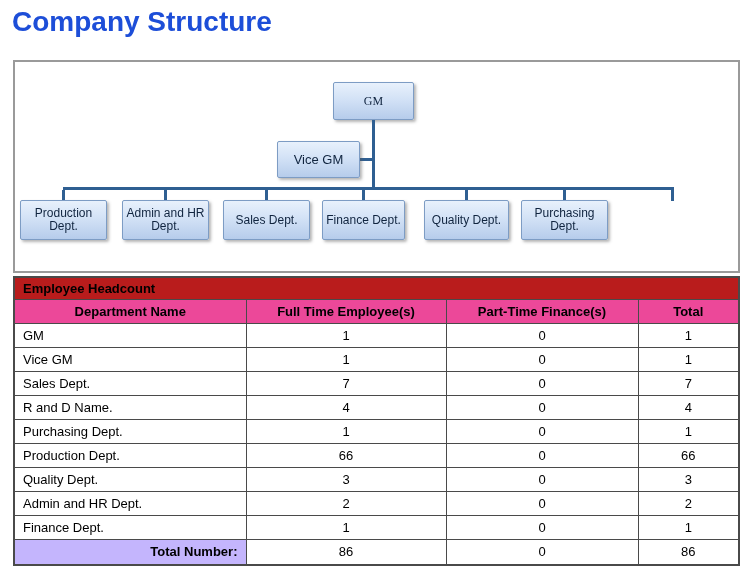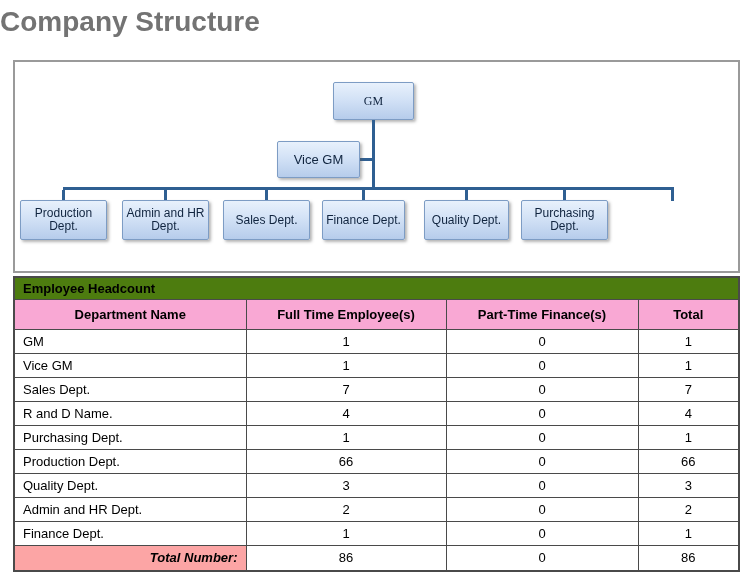--- a/index.html
+++ b/index.html
@@ -1,21 +1,21 @@
 <!DOCTYPE html>
 <html><head>
 <meta charset="utf-8">
 <style>
   html,body{margin:0;padding:0;background:#ffffff;width:750px;height:584px;
     font-family:"Liberation Sans",sans-serif;color:#000;}
   .page{position:relative;width:750px;height:584px;overflow:hidden;}
 
   
-  .page-title{position:absolute;left:0;top:6px;font-size:28px;font-weight:bold;
-    color:#737373;letter-spacing:0px;}
+  .page-title{position:absolute;left:12px;top:6px;font-size:28px;font-weight:bold;
+    color:#1d4ed8;letter-spacing:0px;}
 
   
   .chart{position:absolute;left:13px;top:60px;width:723px;height:209px;
     border:2px solid #9a9a9a;background:#ffffff;}
 
   .obox{position:absolute;display:flex;align-items:center;justify-content:center;
     text-align:center;font-size:12px;line-height:13px;color:#10243f;
     background:linear-gradient(to bottom,#e8f1fc 0%,#d3e2f6 45%,#b6cceb 100%);
     border:1px solid #7d9cc4;border-radius:2px;
     box-shadow:2px 2px 3px rgba(90,90,90,0.45);box-sizing:border-box;}
@@ -39,26 +39,26 @@
   .dept-wrap > :nth-child(5){left:409px;width:85px;}
   .dept-wrap > :nth-child(6){left:506px;width:87px;}
   .dept-wrap > :nth-child(7){left:610px;width:95px;}
 
   
   table.headcount{position:absolute;left:13px;top:276px;width:725px;
     border-collapse:collapse;border:2px solid #4a4a4a;font-size:13px;table-layout:fixed;}
   table.headcount td,table.headcount th{border:1px solid #4a4a4a;padding:0 8px;
     height:24px;box-sizing:border-box;background:#fff;}
   .col-dept{width:232px;}.col-ft{width:200px;}.col-pt{width:192px;}.col-total{width:101px;}
-  tr.section-row td{background:#4d7c0f;font-weight:bold;text-align:left;height:22px;}
-  tr.header-row th{background:#f9a8d4;font-weight:bold;text-align:center;height:30px;}
+  tr.section-row td{background:#b91c1c;font-weight:bold;text-align:left;height:22px;}
+  tr.header-row th{background:#ec4899;font-weight:bold;text-align:center;height:24px;}
   td.cell-dept{text-align:left;}
   td.cell-num{text-align:center;}
   tr.total-row td{height:26px;}
-  tr.total-row td.total-label{background:#fca5a5;font-weight:bold;text-align:right;font-style:italic;}
+  tr.total-row td.total-label{background:#c4b5fd;font-weight:bold;text-align:right;}
 </style>
 </head>
 <body>
 
 <div class="page">
 
   <div class="page-title">Company Structure</div>
 
   <div class="chart">
     <div class="obox gm-box">

